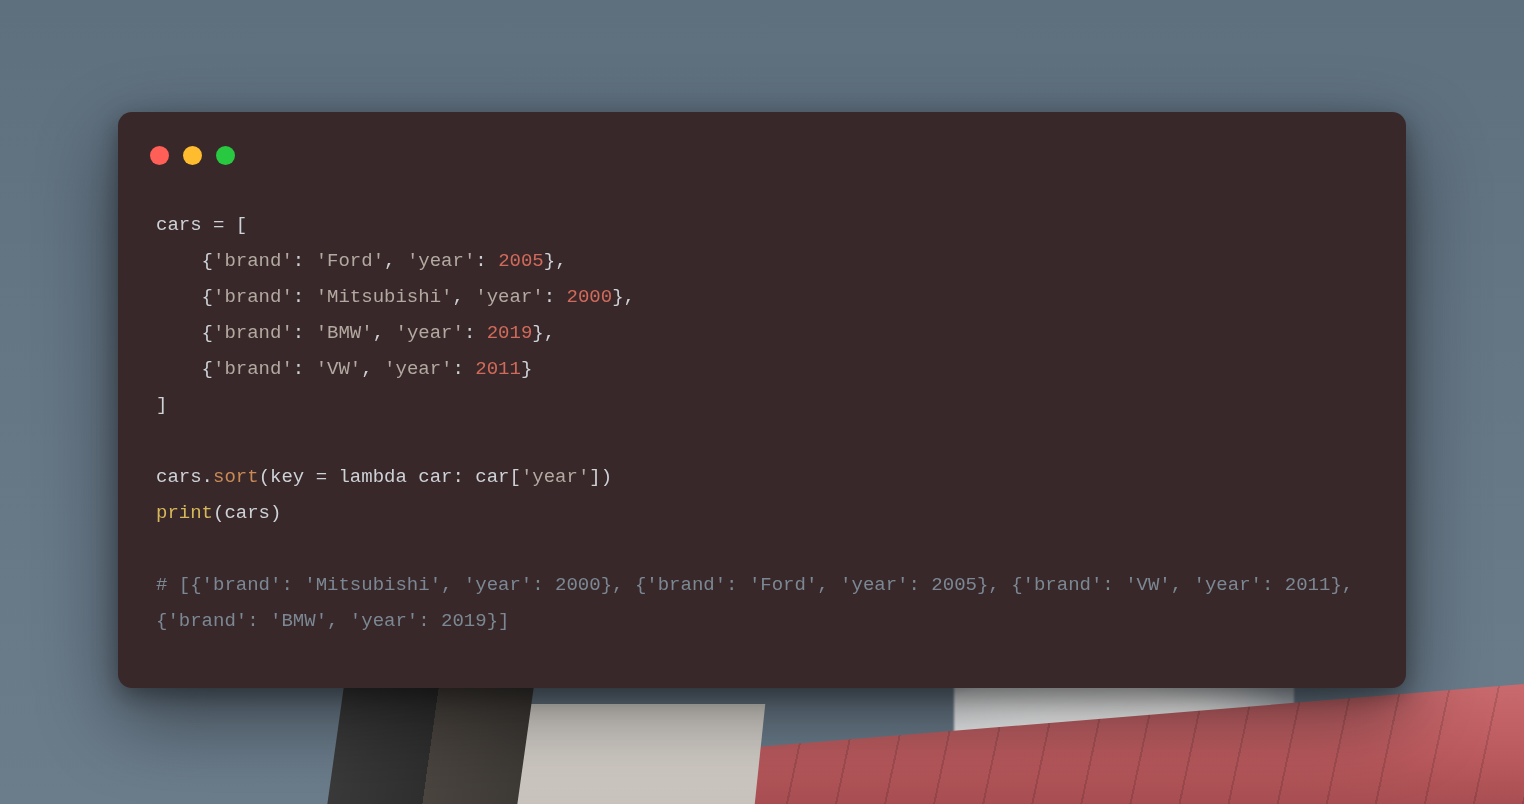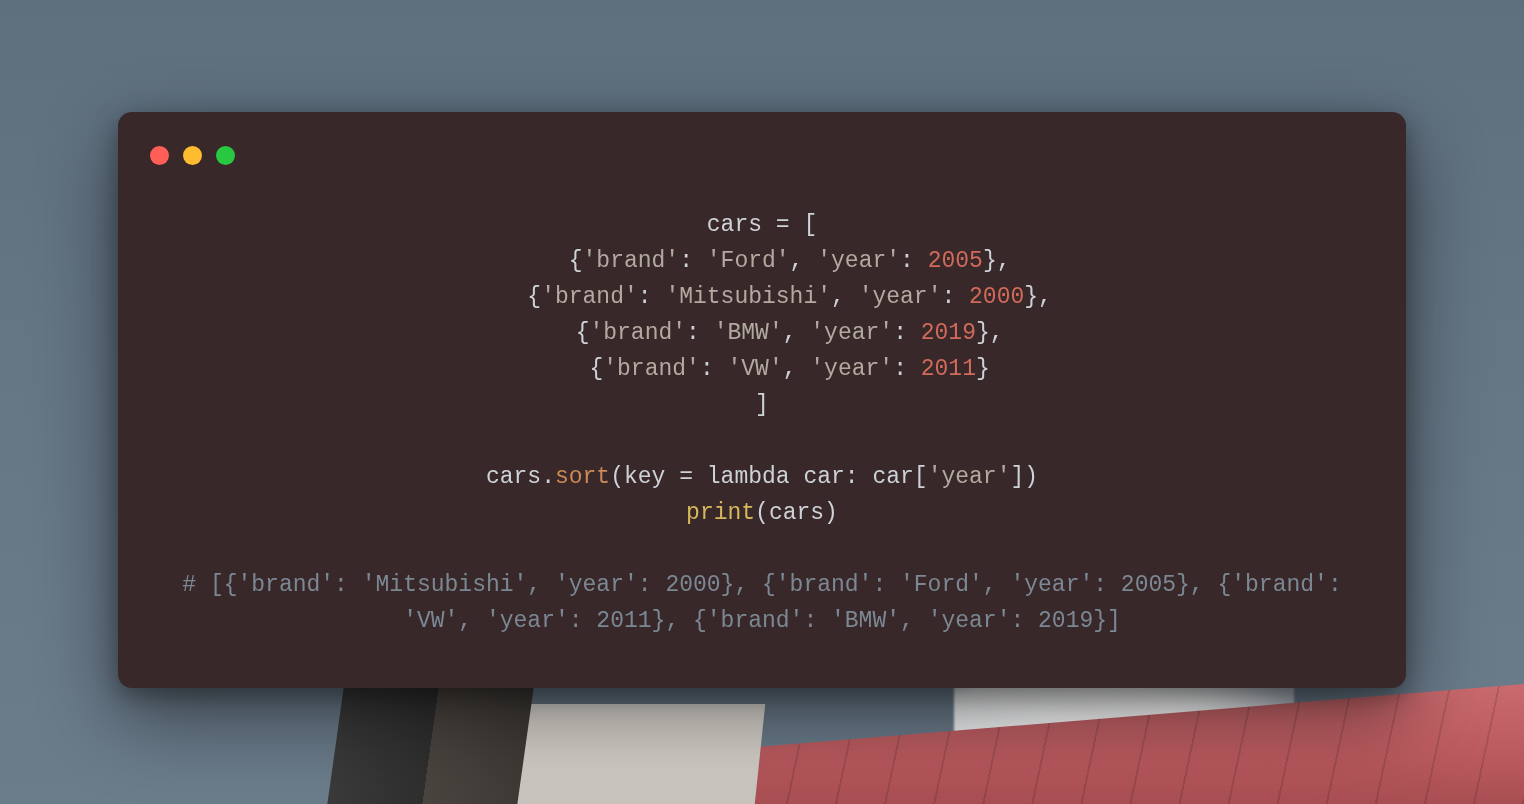--- a/index.html
+++ b/index.html
@@ -94,28 +94,27 @@
   .traffic-light {
     width: 19px;
     height: 19px;
     border-radius: 50%;
   }
   .tl-red    { background: #ff5f57; }
   .tl-yellow { background: #febc2e; }
   .tl-green  { background: #28c840; }
 
   pre.code {
-    margin: 0;
+    margin: 8px;
     font-family: inherit;
-    font-size: 23px;
+    font-size: 19px;
     line-height: 36px;
     white-space: pre-wrap;
     word-break: break-word;
     color: #cdd2d7;
-    text-align: center;
   }
   .tok-default { color: #cdd2d7; }
   .tok-punct   { color: #cdd2d7; }
   .tok-string  { color: #b2aaa0; }
   .tok-number  { color: #d16a5a; }
   .tok-func    { color: #c98a55; }
   .tok-builtin { color: #d6b85a; }
   .tok-keyword { color: #cdd2d7; }
   .tok-comment { color: #7b8893; }
 </style>

